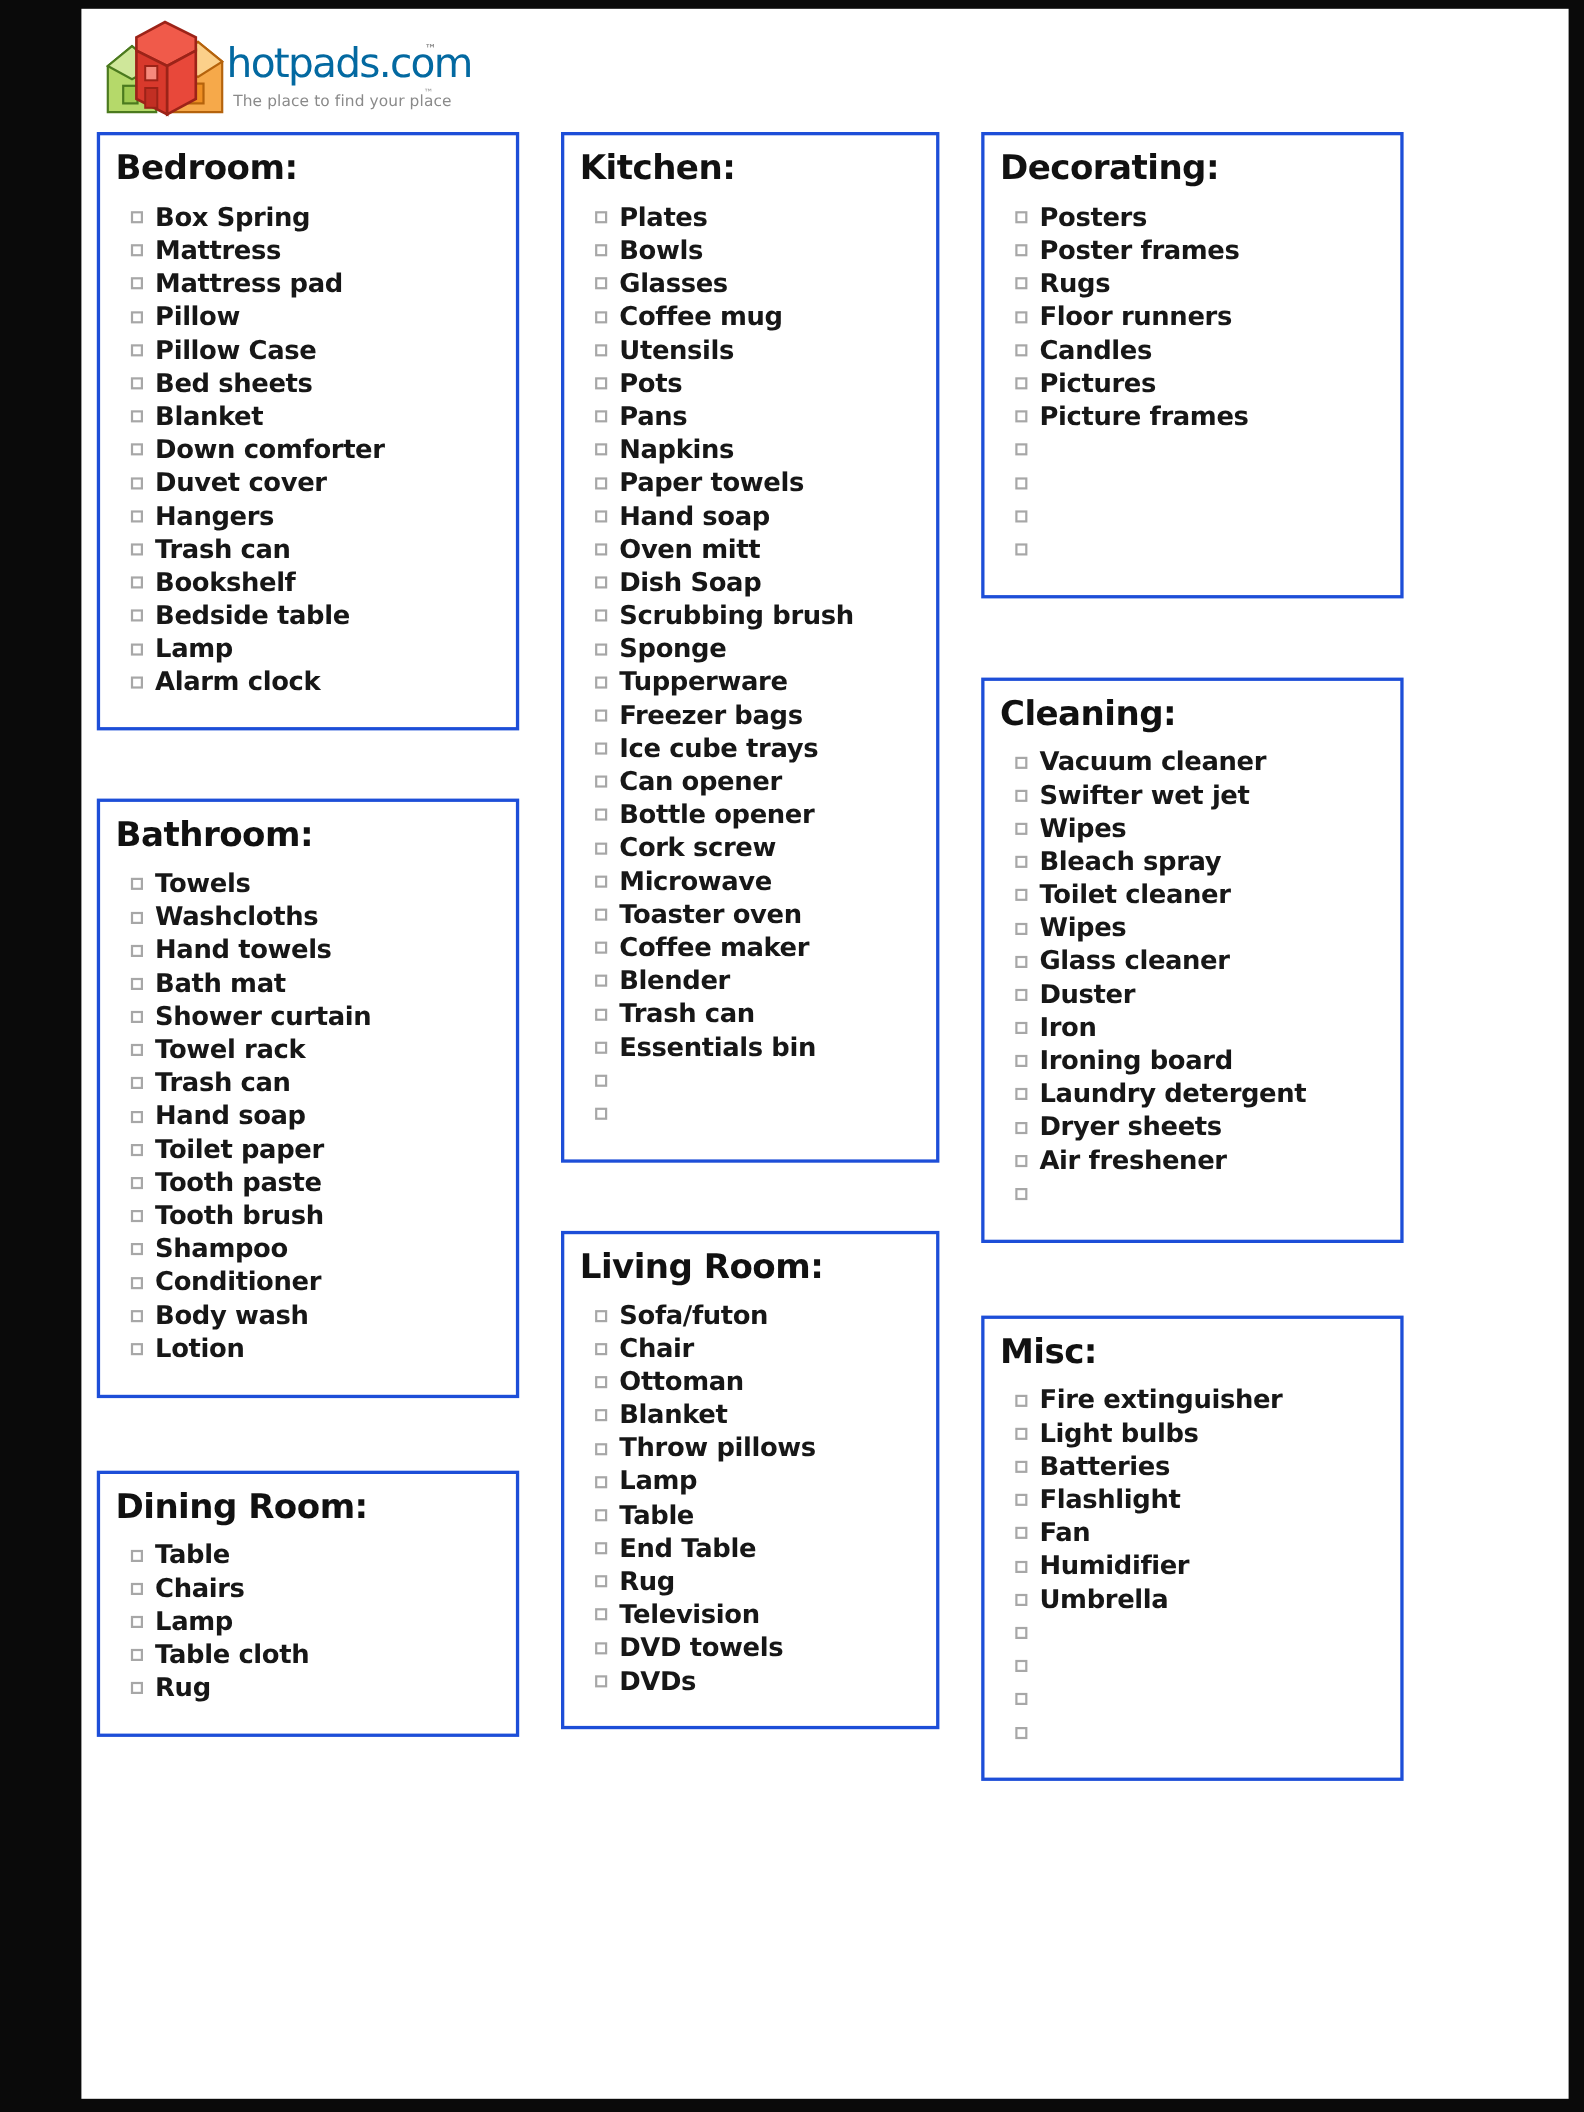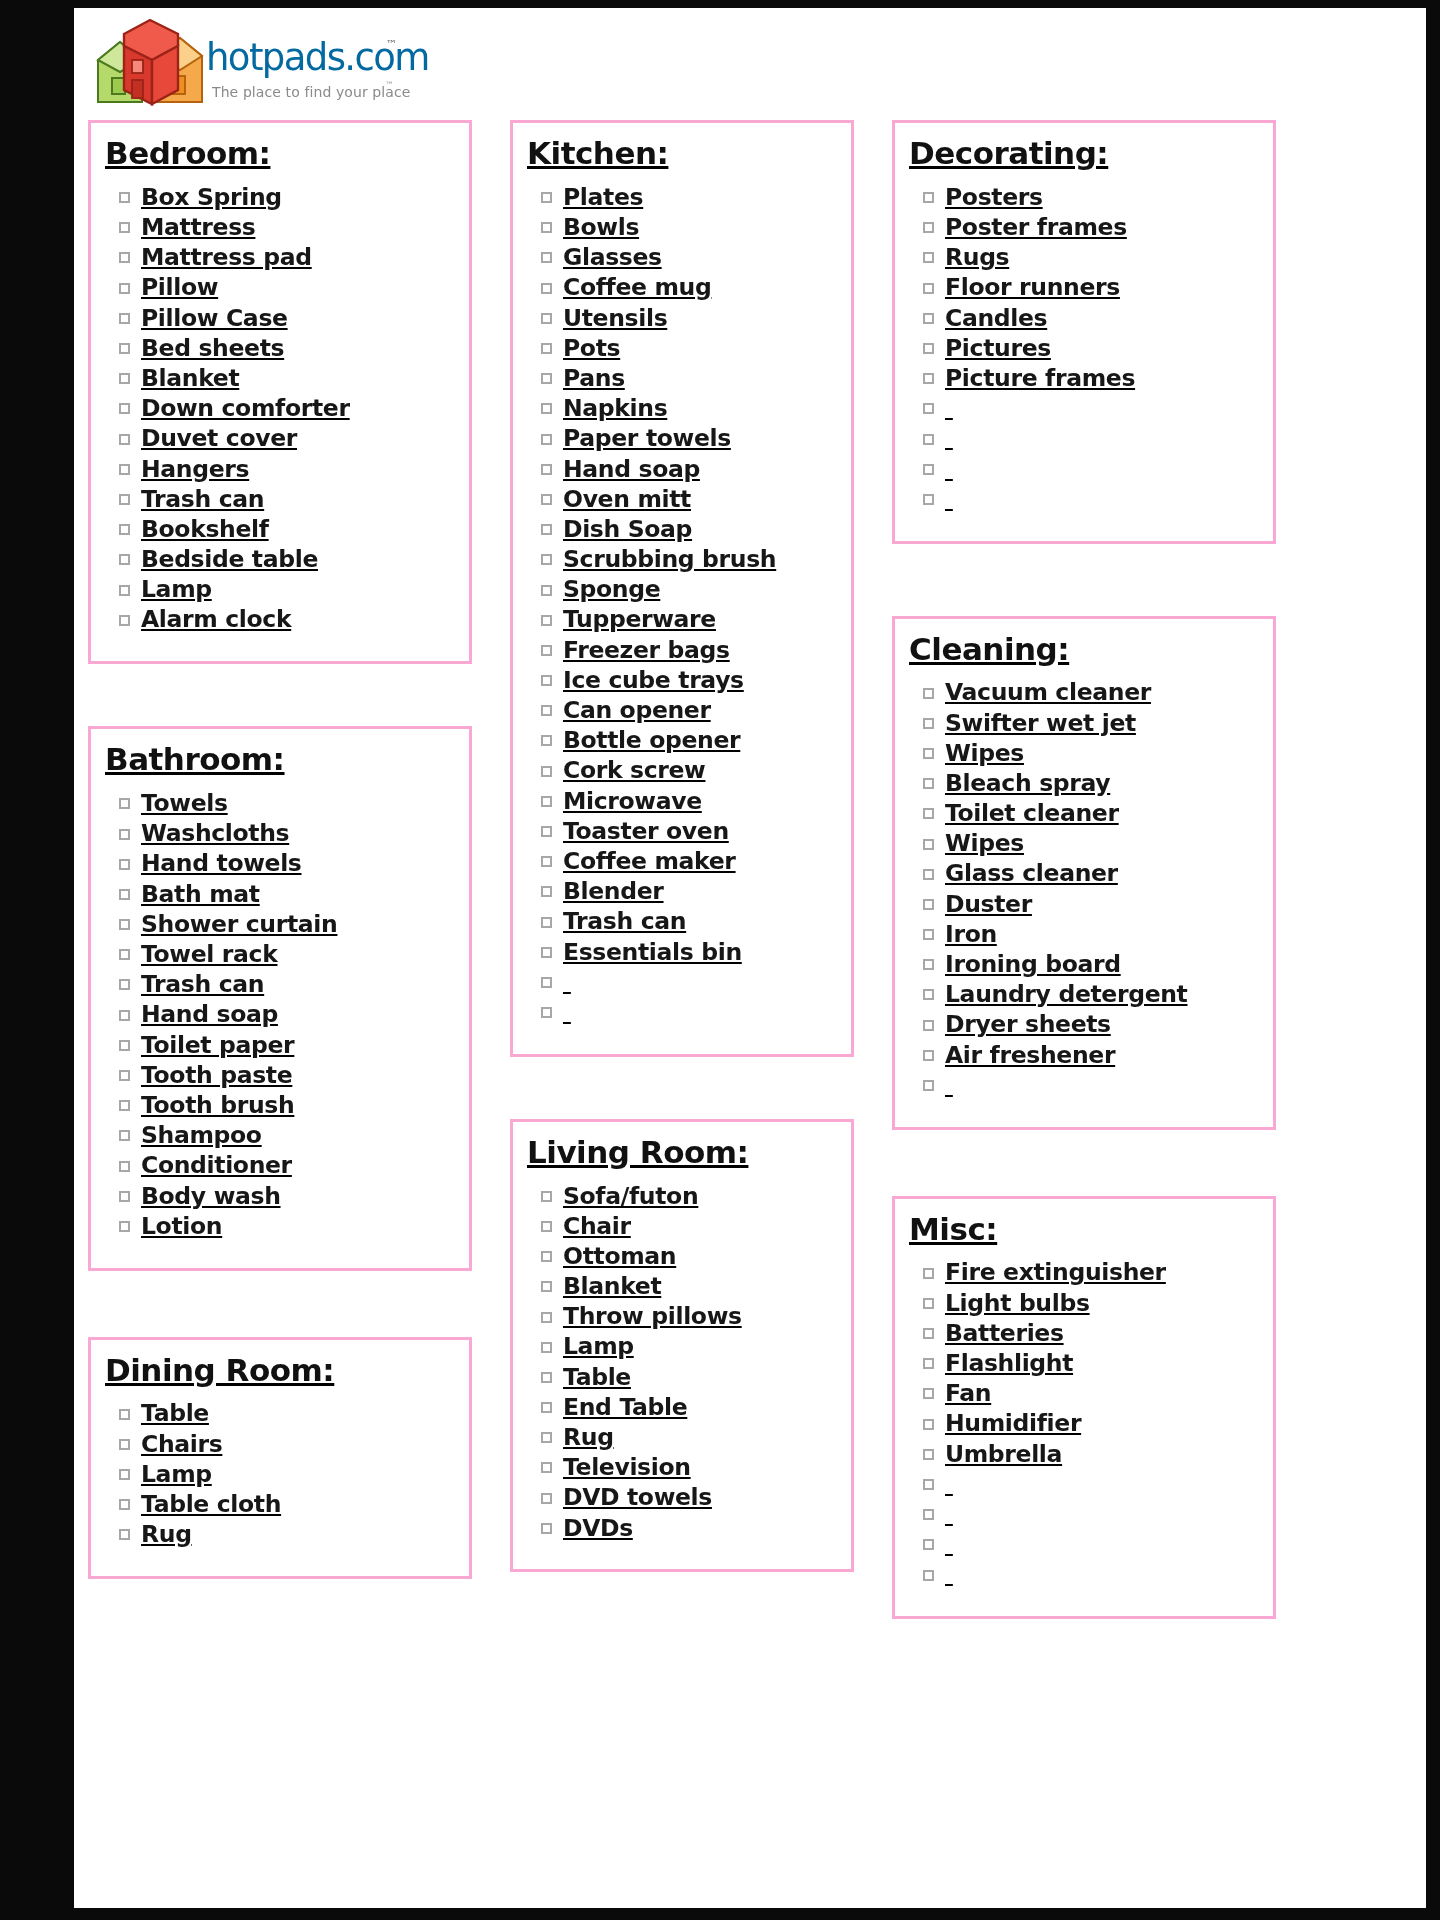--- a/index.html
+++ b/index.html
@@ -113,25 +113,24 @@
     top: 112px;
     width: 384px;
   }
   #col-1 { left: 14px;  width: 384px; }
   #col-2 { left: 436px; width: 344px; }
   #col-3 { left: 818px; width: 384px; }
 
   
   .card {
     box-sizing: border-box;
-    border: 3px solid #f9a8d4;
+    border: 3px solid #1d4ed8;
     background: #ffffff;
     padding: 12px 20px 14px 14px;
     margin-bottom: 0;
-    text-decoration: underline;
   }
 
   .card-title {
     font-family: "DejaVu Sans", sans-serif;
     font-size: 31px;
     font-weight: 700;
     color: #111111;
     letter-spacing: -0.5px;
     line-height: 1.08;
     margin: 2px 0 2px 0;

